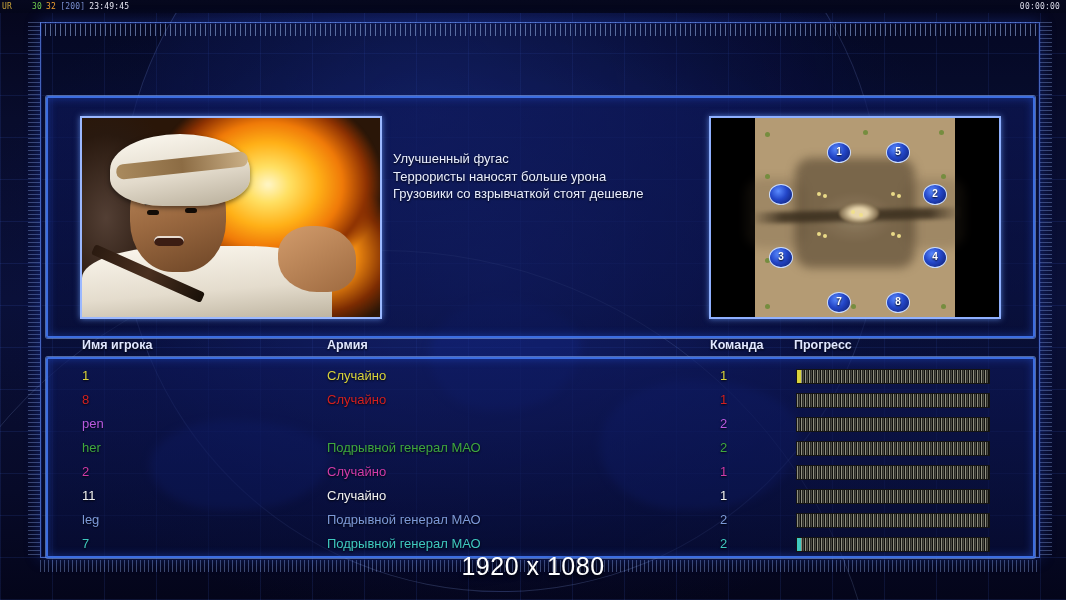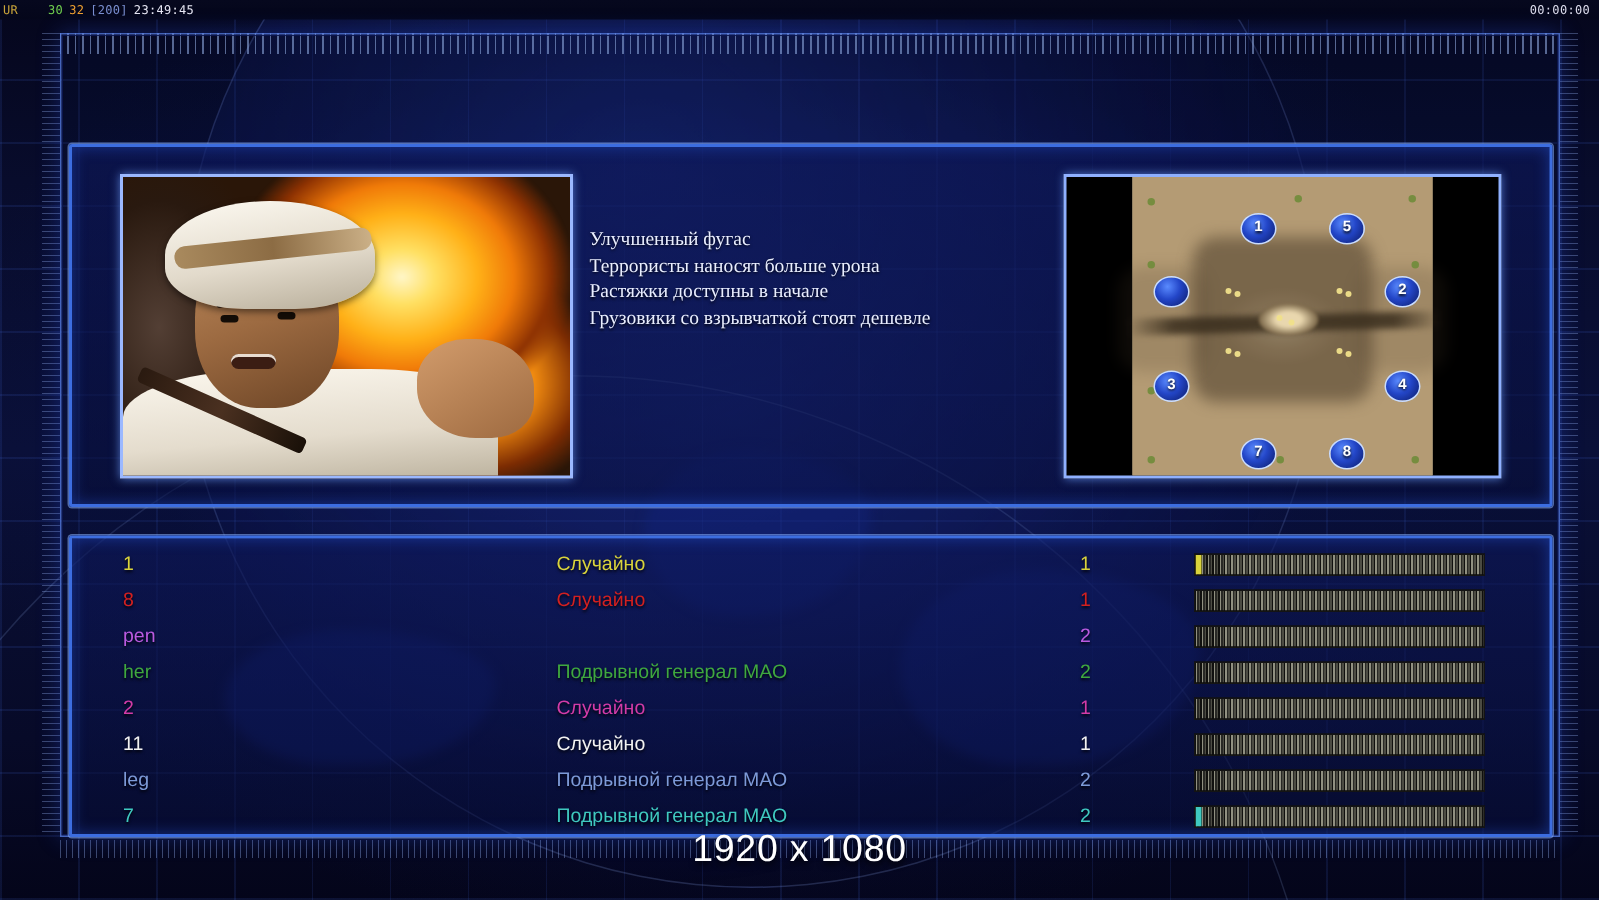--- a/index.html
+++ b/index.html
@@ -110,33 +110,33 @@
   .mm-start{position:absolute;width:22px;height:19px;border-radius:50%;
     background:radial-gradient(circle at 38% 32%, #5a8bff 0%, #2346c8 45%, #0b1a66 100%);
     border:1.5px solid #c9dcff;color:#fff;font-size:10px;font-weight:bold;line-height:18px;
     text-align:center;text-shadow:0 1px 2px #000;}
   .mm-tree{position:absolute;width:5px;height:5px;border-radius:50%;background:#6f8c3a;opacity:.9;}
   .mm-gold{position:absolute;width:4px;height:4px;border-radius:50%;background:#f0e08a;opacity:.95;}
 
   
   #desc{position:absolute;left:345px;top:52px;width:320px;}
   #desc div{color:#e9eeff;font-size:13px;line-height:17.6px;white-space:nowrap;
-    text-shadow:0 1px 2px rgba(0,0,0,.9);font-family:Liberation Serif, serif;}
+    text-shadow:0 1px 2px rgba(0,0,0,.9);}
 
   
   #table-head{position:absolute;left:46px;top:338px;width:985px;height:18px;}
   #table-head span{position:absolute;color:#dfe6ff;font-size:12.5px;font-weight:bold;
     text-shadow:0 1px 2px rgba(0,0,0,.9);}
   .th-name{left:36px;} .th-army{left:281px;} .th-team{left:664px;} .th-prog{left:748px;}
 
   #table-panel{left:46px;top:357px;width:985px;height:197px;}
   .row{position:absolute;left:0;width:100%;height:24px;}
   .cell{position:absolute;font-size:13px;line-height:24px;white-space:nowrap;
     text-shadow:0 1px 2px rgba(0,0,0,.85);}
-  .c-name{left:34px;} .c-army{left:279px;margin-left:44px;} .c-team{left:672px;}
+  .c-name{left:34px;} .c-army{left:279px;} .c-team{left:672px;}
   .bar{position:absolute;left:748px;top:5px;width:192px;height:13px;
     background:#0a0a0a;border:1px solid #141414;
     box-shadow:0 0 2px rgba(0,0,0,.9) inset;overflow:hidden;}
   .bar-ticks{position:absolute;inset:0;
     background:repeating-linear-gradient(90deg,
       rgba(168,168,150,.85) 0 1px,
       rgba(44,44,40,.9) 1px 2px,
       rgba(120,120,105,.6) 2px 3px,
       rgba(16,16,14,.95) 3px 4px);}
   .bar-fill{position:absolute;left:0;top:0;height:100%;}
@@ -185,21 +185,20 @@
       </div>
       <div class="turban"></div>
       <div class="turban-band"></div>
       <div class="mouth"></div>
       <div class="rifle"></div>
     </div>
 
     <div id="desc">
       <div>Улучшенный фугас</div>
       <div>Террористы наносят больше урона</div>
-      <div>Растяжки доступны в начале</div>
       <div>Грузовики со взрывчаткой стоят дешевле</div>
     </div>
 
     <div id="minimap">
       <div class="mm-terrain">
         <div class="mm-dark" style="left:40px;top:40px;width:120px;height:110px;"></div>
         <div class="mm-dark" style="left:-10px;top:60px;width:60px;height:70px;opacity:.35;"></div>
         <div class="mm-dark" style="left:150px;top:60px;width:60px;height:70px;opacity:.35;"></div>
         <div class="mm-river"></div>
         <div class="mm-eye"></div>
@@ -230,20 +229,26 @@
             <div class="mm-start" style="left: 168px; top: 66px;">2</div>
             <div class="mm-start" style="left: 14px; top: 129px;">3</div>
             <div class="mm-start" style="left: 168px; top: 129px;">4</div>
             <div class="mm-start" style="left: 72px; top: 174px;">7</div>
             <div class="mm-start" style="left: 131px; top: 174px;">8</div>
           </div>
       </div>
     </div>
   </div>
 
+  <div id="table-head">
+    <span class="th-name">Имя игрока</span>
+    <span class="th-army">Армия</span>
+    <span class="th-team">Команда</span>
+    <span class="th-prog">Прогресс</span>
+  </div>
 
   <div class="panel" id="table-panel">
     <div id="rows">
         <div class="row" style="top: 5px;">
           <div class="cell c-name" style="color: rgb(217, 211, 60);">1</div>
           <div class="cell c-army" style="color: rgb(217, 211, 60);">Случайно</div>
           <div class="cell c-team" style="color: rgb(217, 211, 60);">1</div>
           <div class="bar">
             <div class="bar-ticks"></div>
             <div class="bar-fill" style="width: 4px; background: rgb(217, 211, 60);"></div>

